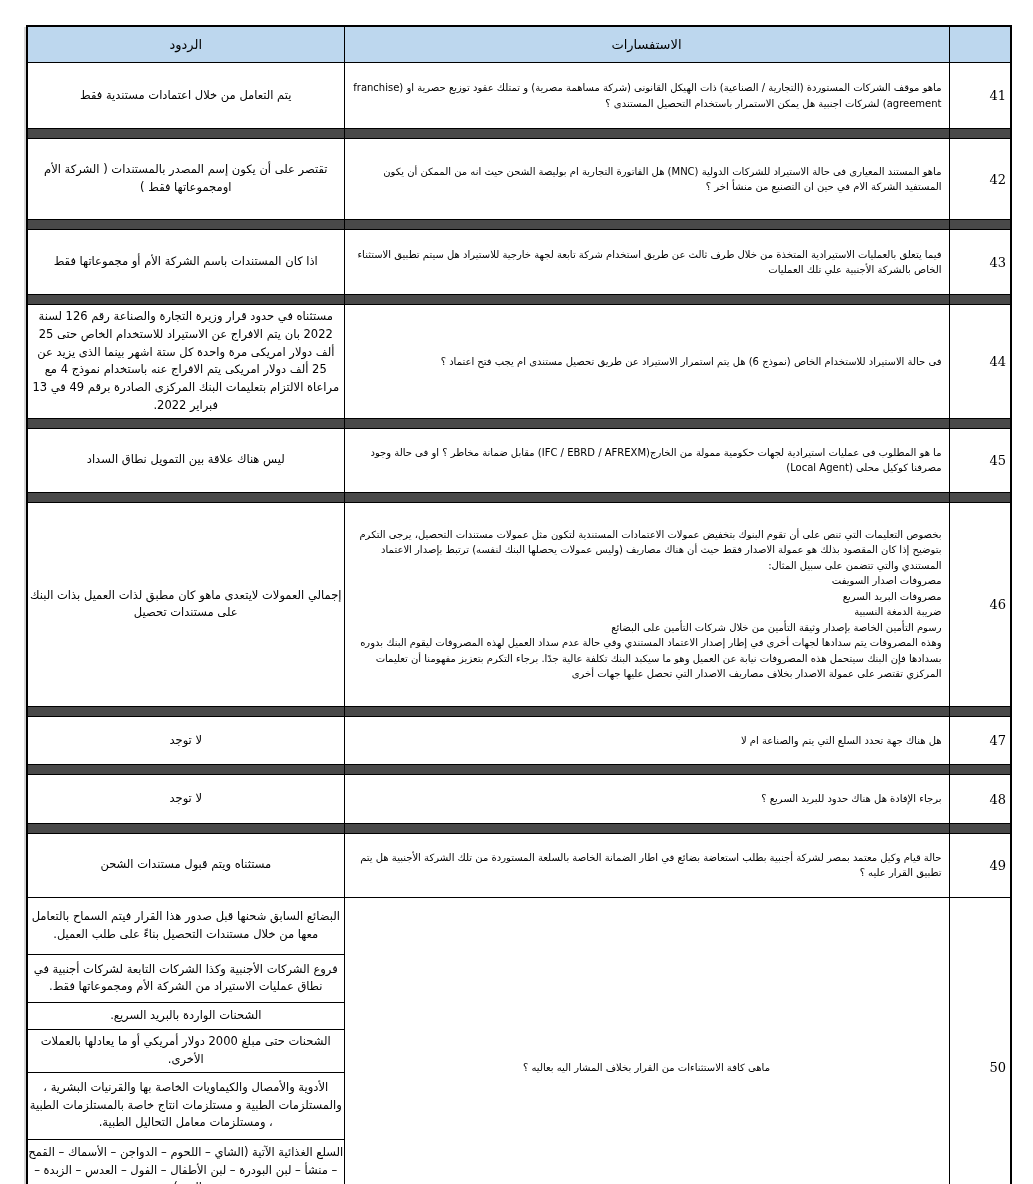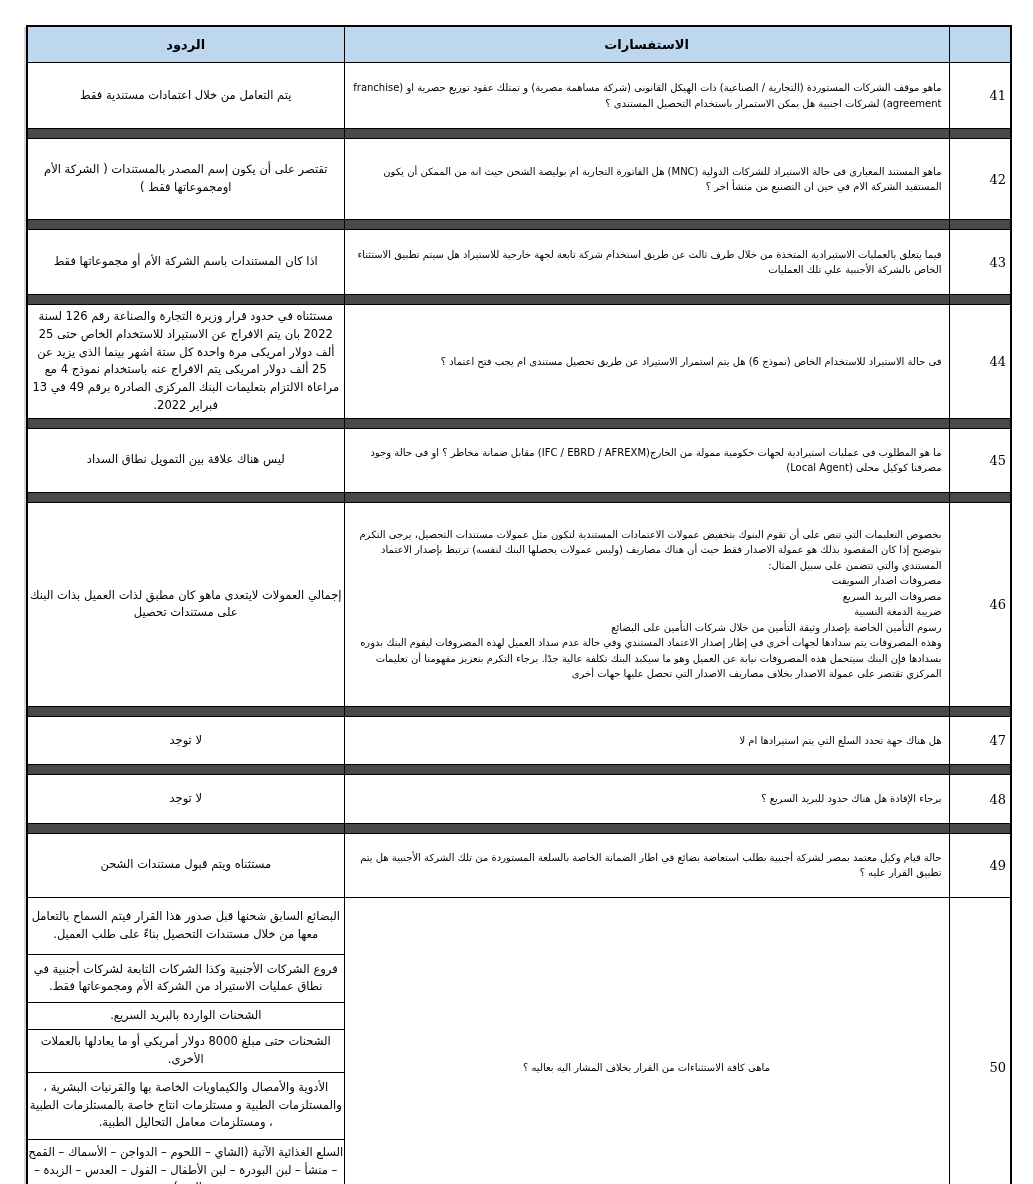--- a/index.html
+++ b/index.html
@@ -25,21 +25,21 @@
   col.c-num { width: 62px; }
   col.c-q   { width: 605px; }
   col.c-a   { width: 317px; }
 
   td, th { border: 1px solid #000; vertical-align: middle; overflow: hidden; }
 
   tr.hdr th {
     background: #BDD7EE;
     height: 33px;
     font-size: 13px;
-    font-weight: bold;
+    font-weight: normal;
     text-align: center;
     color: #000;
   }
   td.num {
     text-align: right;
     font-family: "DejaVu Serif", serif;
     font-size: 13px;
     color: #000;
     padding: 0 4px;
   }
@@ -145,21 +145,21 @@
       <td class="a">إجمالي العمولات لايتعدى ماهو كان مطبق لذات العميل بذات البنك على مستندات تحصيل</td>
     </tr>
     <tr class="sep">
       <td></td>
           <td></td>
           <td></td>
     </tr>
 
     <tr style="height:33px">
       <td class="num">47</td>
-      <td class="q">هل هناك جهة تحدد السلع التي يتم استيرادها ام لا</td>
+      <td class="q">هل هناك جهة تحدد السلع التي يتم والصناعة ام لا</td>
       <td class="a">لا توجد</td>
     </tr>
     <tr class="sep">
       <td></td>
           <td></td>
           <td></td>
     </tr>
 
     <tr style="height:36px">
       <td class="num">48</td>
@@ -183,21 +183,21 @@
       <td class="q center" rowspan="7">ماهى كافة الاستثناءات  من القرار بخلاف المشار اليه بعاليه ؟</td>
       <td class="a">البضائع السابق شحنها قبل صدور هذا القرار فيتم السماح بالتعامل معها من خلال مستندات التحصيل بناءً على طلب العميل.</td>
     </tr>
     <tr style="height:48px">
       <td class="a">فروع الشركات الأجنبية وكذا الشركات التابعة لشركات أجنبية  في نطاق عمليات الاستيراد من الشركة الأم ومجموعاتها فقط.</td>
     </tr>
     <tr style="height:27px">
       <td class="a">الشحنات الواردة بالبريد السريع.</td>
     </tr>
     <tr style="height:38px">
-      <td class="a">الشحنات حتى مبلغ 8000 دولار أمريكي أو ما يعادلها بالعملات الأخرى.</td>
+      <td class="a">الشحنات حتى مبلغ 2000 دولار أمريكي أو ما يعادلها بالعملات الأخرى.</td>
     </tr>
     <tr style="height:67px">
       <td class="a">الأدوية والأمصال والكيماويات الخاصة بها والقرنيات البشرية ، والمستلزمات الطبية  و مستلزمات انتاج خاصة بالمستلزمات الطبية ، ومستلزمات معامل التحاليل الطبية.</td>
     </tr>
     <tr style="height:63px">
       <td class="a">السلع الغذائية الآتية (الشاي – اللحوم – الدواجن – الأسماك – القمح – منشأ – لبن البودرة – لبن الأطفال – الفول – العدس – الزبدة – الذرة).</td>
     </tr>
     <tr style="height:37px">
       <td class="a">مستلزمات الإنتاج والمواد الخام</td>
     </tr>

